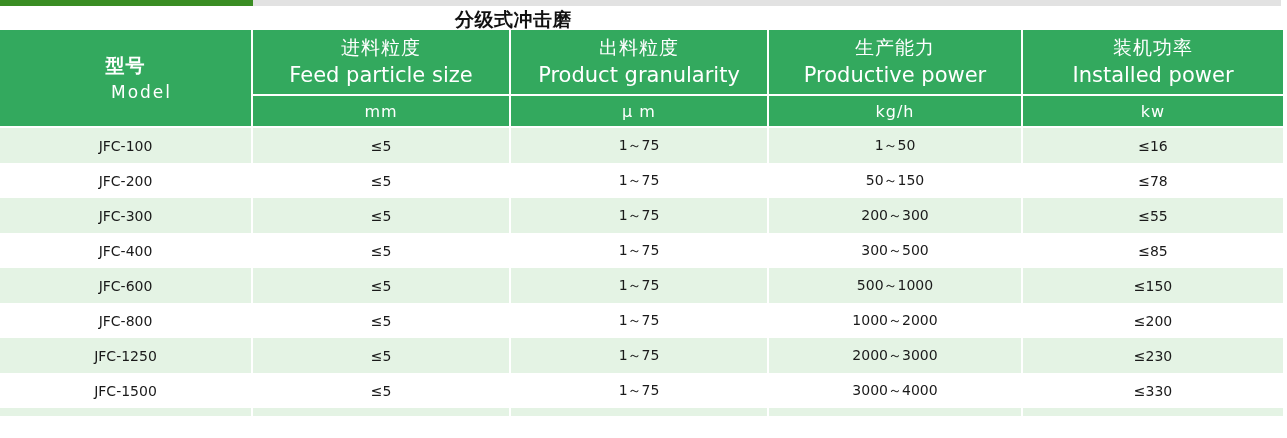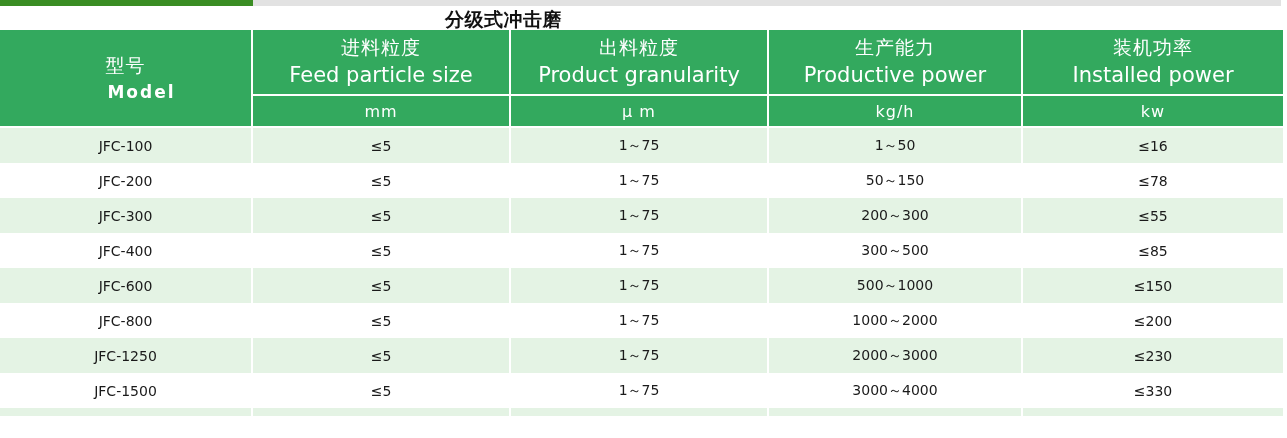--- a/index.html
+++ b/index.html
@@ -29,21 +29,21 @@
     left: 0;
     width: 253px;
     height: 6px;
     background: #3a8d23;
   }
 
   
   .title-bar {
     position: absolute;
     top: 6px;
-    left: 5px;
+    left: 15px;
     width: 1083px;
     height: 24px;
   }
   .title-text {
     position: absolute;
     left: 440px;
     top: 1px;
     font-family: "DejaVu Sans", "Liberation Sans", sans-serif;
     font-size: 19px;
     font-weight: 700;
@@ -88,27 +88,27 @@
     text-align: center;
   }
   .hd-en {
     font-size: 21px;
     font-weight: 400;
     line-height: 1.35;
     letter-spacing: 0px;
   }
   .hd-model-cn {
     font-size: 19px;
-    font-weight: 400;
+    font-weight: 700;
     line-height: 1.5;
     letter-spacing: 1px;
   }
   .hd-model-en {
     font-size: 17px;
-    font-weight: 700;
+    font-weight: 400;
     line-height: 1.5;
     letter-spacing: 2px;
     padding-left: 32px;
   }
   .hd-unit {
     font-size: 16px;
     font-weight: 400;
     letter-spacing: 1px;
   }
 

